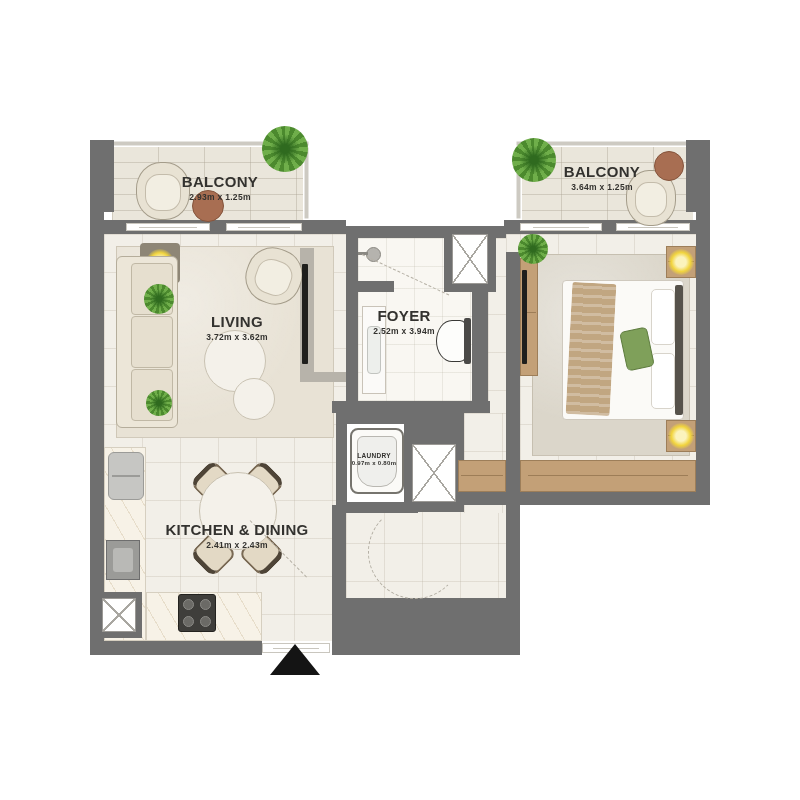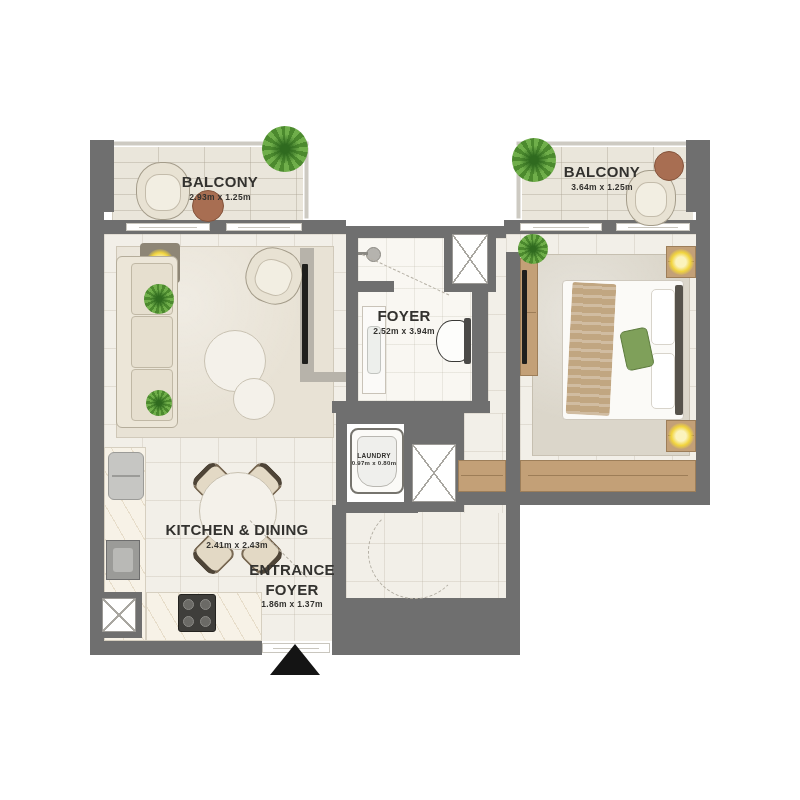--- a/index.html
+++ b/index.html
@@ -214,30 +214,30 @@
   <div class="tri" style="left:270px;top:644px;"></div>
 
   <div class="room-label" style="left:150px;top:172px;width:140px;">
     <div class="rname">BALCONY</div>
     <div class="rdims">2.93m x 1.25m</div>
   </div>
   <div class="room-label" style="left:532px;top:162px;width:140px;">
     <div class="rname">BALCONY</div>
     <div class="rdims">3.64m x 1.25m</div>
   </div>
+  <div class="room-label" style="left:172px;top:312px;width:130px;">
+    <div class="rname">LIVING</div>
+    <div class="rdims">3.72m x 3.62m</div>
+  </div>
   <div class="room-label" style="left:346px;top:306px;width:116px;">
     <div class="rname">FOYER</div>
     <div class="rdims">2.52m x 3.94m</div>
   </div>
   <div class="room-label tiny" style="left:344px;top:452px;width:60px;">
     <div class="rname">LAUNDRY</div>
     <div class="rdims">0.97m x 0.80m</div>
   </div>
   <div class="room-label" style="left:162px;top:520px;width:150px;">
     <div class="rname">KITCHEN &amp; DINING</div>
     <div class="rdims">2.41m x 2.43m</div>
   </div>
-  <div class="room-label" style="left:222px;top:560px;width:140px;">
-    <div class="rname">ENTRANCE FOYER</div>
-    <div class="rdims">1.86m x 1.37m</div>
-  </div>
 
 </div>
 
 </body></html>

